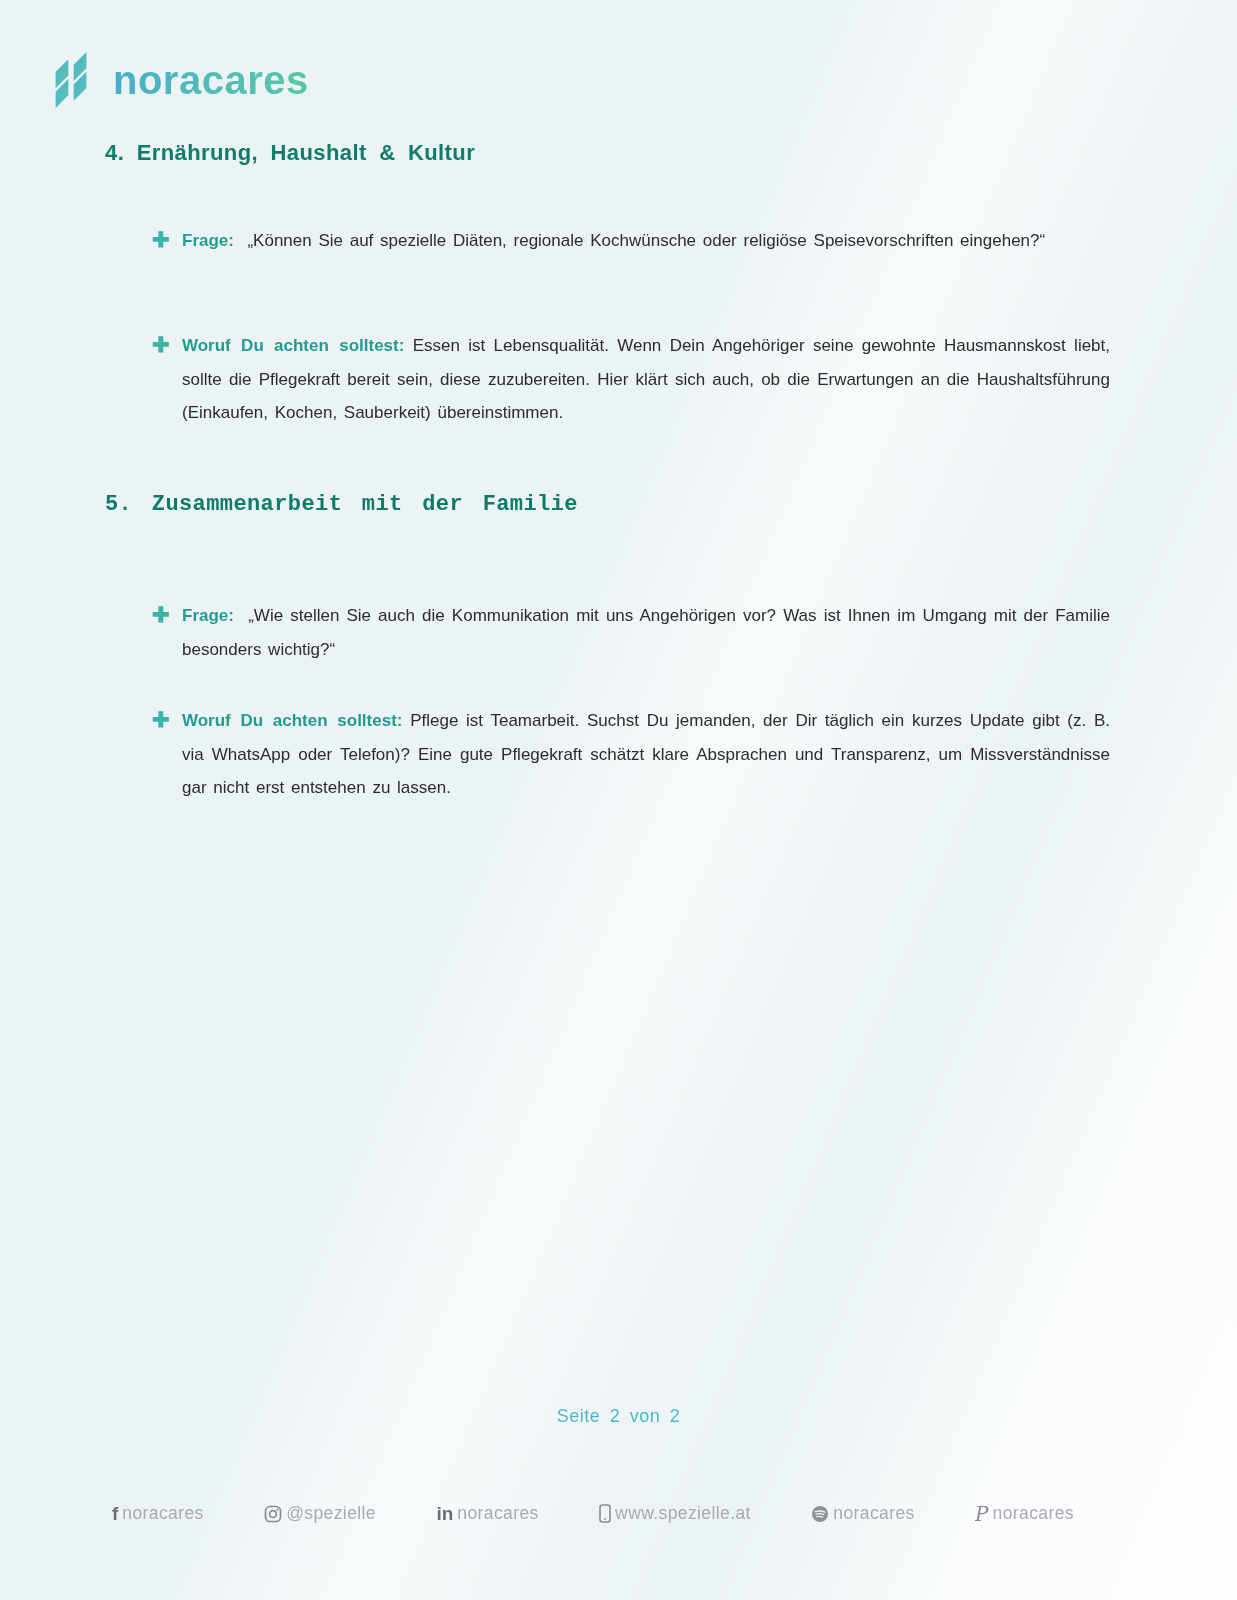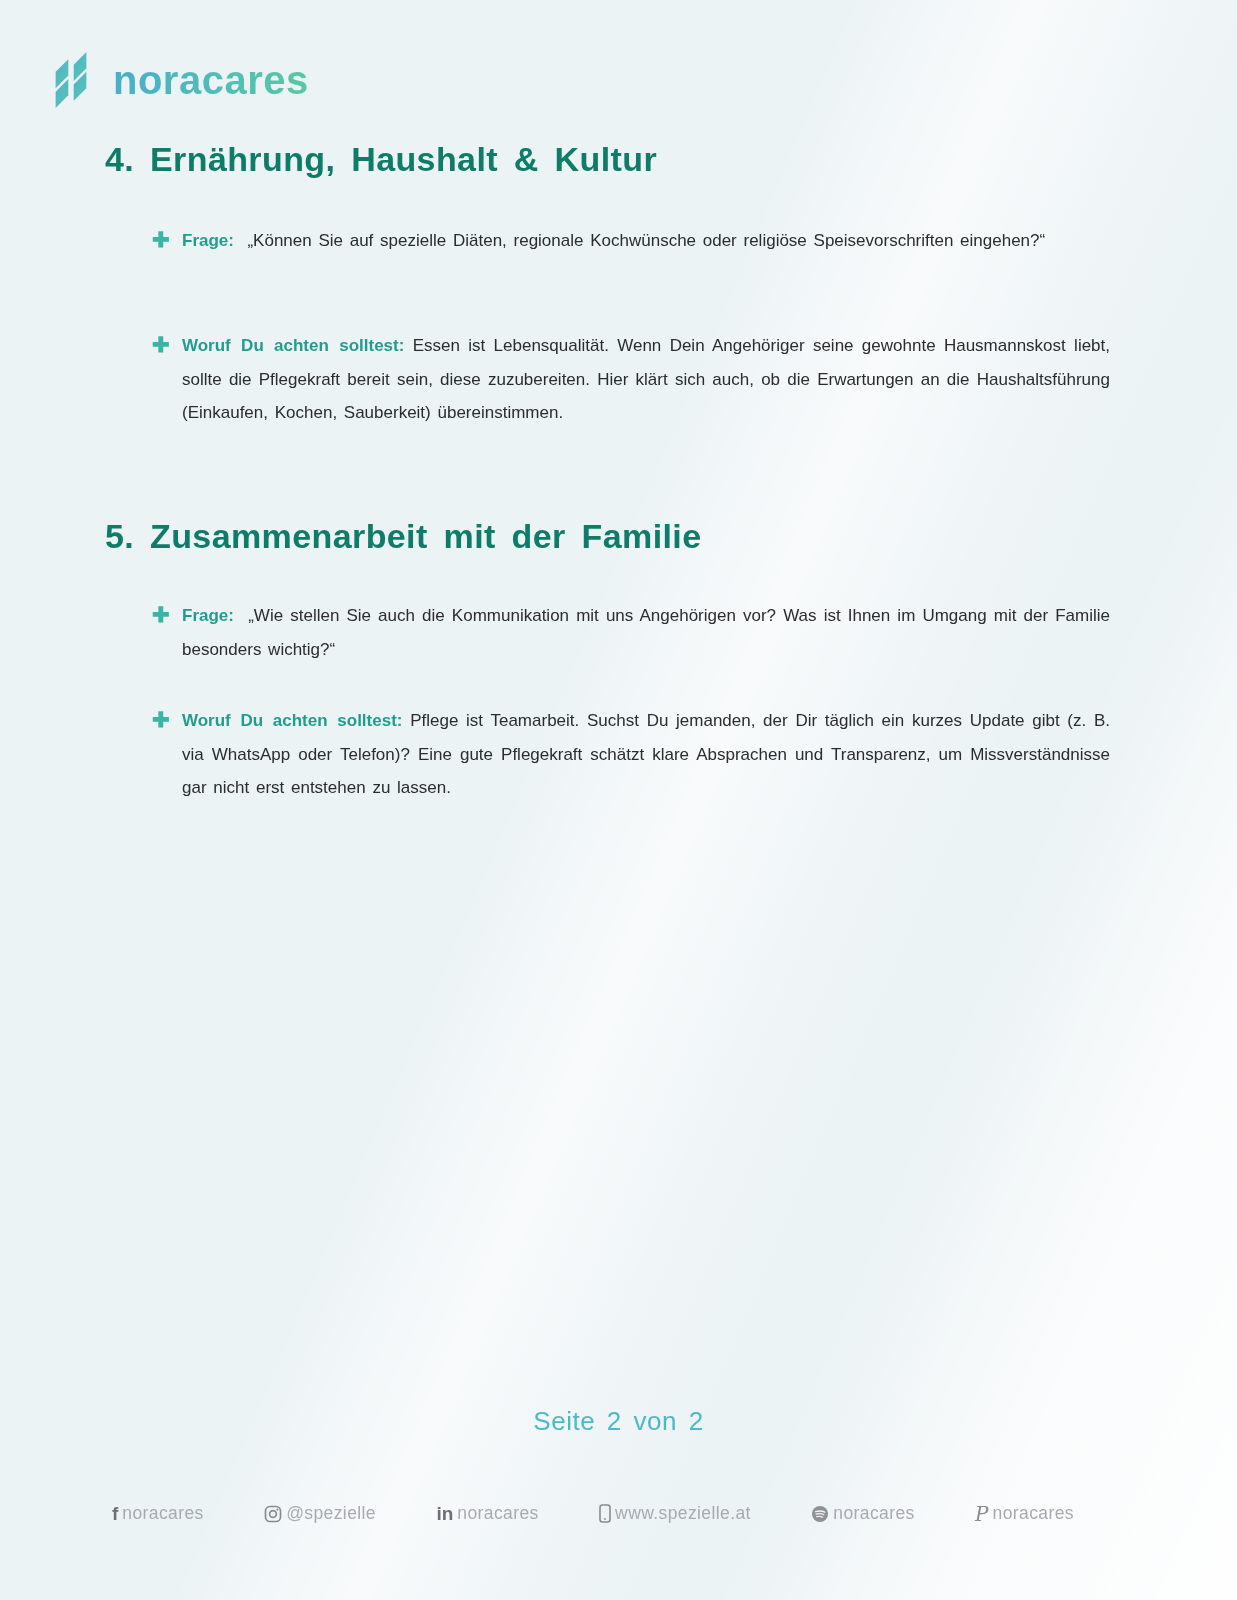--- a/index.html
+++ b/index.html
@@ -19,40 +19,40 @@
   .logo-row{position:absolute;top:52px;left:45px;display:flex;align-items:center;gap:16px;}
   .logo-mark{width:52px;height:56px;display:block;}
   .logo-text{
     font-size:40px;font-weight:bold;letter-spacing:0.5px;line-height:1;
     background:linear-gradient(90deg,#48aecb 0%,#52bfb4 60%,#58c7a4 100%);
     -webkit-background-clip:text;background-clip:text;color:transparent;
   }
   
   .section-title{
     position:absolute;left:105px;margin:0;
-    color:#0e7c69;font-size:34px;font-weight:bold;letter-spacing:0.4px;
+    color:#0e7c69;font-size:22px;font-weight:bold;letter-spacing:0.4px;
     word-spacing:6px;white-space:nowrap;
   }
   
   .bullet{position:absolute;left:152px;width:958px;}
   .plus-icon{
     position:absolute;left:0;top:1px;
     color:#3ab4a7;font-size:21px;font-weight:bold;line-height:1.4;
   }
   .bullet-text{
     margin:0 0 0 30px;width:928px;
     text-align:justify;
     font-size:17px;line-height:33.5px;color:#2c2c2e;
     word-spacing:2px;
   }
   .bullet-label{color:#239c90;font-weight:bold;word-spacing:4px;}
   
   .page-number{
     position:absolute;top:1406px;left:0;width:100%;
-    text-align:center;color:#4cb9c6;font-size:26px;letter-spacing:0.5px;word-spacing:4px;
+    text-align:center;color:#4cb9c6;font-size:18px;letter-spacing:0.5px;word-spacing:4px;
   }
   
   .social-row{
     position:absolute;top:1503px;left:112px;width:962px;
     display:flex;justify-content:space-between;align-items:center;
   }
   .social-item{display:flex;align-items:center;gap:4px;cursor:pointer;}
   .social-glyph{
     color:#6e6e78;font-weight:bold;font-size:19px;line-height:1;
   }
@@ -86,21 +86,21 @@
   <div class="bullet" style="top:224px;">
     <span class="plus-icon">✚</span>
     <p class="bullet-text"><strong class="bullet-label">Frage:</strong>&nbsp;&nbsp;<span>„Können Sie auf spezielle Diäten, regionale Kochwünsche oder religiöse Speisevorschriften eingehen?“</span></p>
   </div>
 
   <div class="bullet" style="top:329px;">
     <span class="plus-icon">✚</span>
     <p class="bullet-text"><strong class="bullet-label">Woruf Du achten solltest:</strong> <span>Essen ist Lebensqualität. Wenn Dein Angehöriger seine gewohnte Hausmannskost liebt, sollte die Pflegekraft bereit sein, diese zuzubereiten. Hier klärt sich auch, ob die Erwartungen an die Haushaltsführung (Einkaufen, Kochen, Sauberkeit) übereinstimmen.</span></p>
   </div>
 
-  <h2 class="section-title" style="top:517px;">5. Zusammenarbeit mit der Familie</h2>
+  <h2 class="section-title" style="top:492px;font-family:Liberation Mono, monospace;">5. Zusammenarbeit mit der Familie</h2>
 
   <div class="bullet" style="top:599px;">
     <span class="plus-icon">✚</span>
     <p class="bullet-text"><strong class="bullet-label">Frage:</strong>&nbsp;&nbsp;<span>„Wie stellen Sie auch die Kommunikation mit uns Angehörigen vor? Was ist Ihnen im Umgang mit der Familie besonders wichtig?“</span></p>
   </div>
 
   <div class="bullet" style="top:704px;">
     <span class="plus-icon">✚</span>
     <p class="bullet-text"><strong class="bullet-label">Woruf Du achten solltest:</strong> <span>Pflege ist Teamarbeit. Suchst Du jemanden, der Dir täglich ein kurzes Update gibt (z. B. via WhatsApp oder Telefon)? Eine gute Pflegekraft schätzt klare Absprachen und Transparenz, um Missverständnisse gar nicht erst entstehen zu lassen.</span></p>
   </div>

